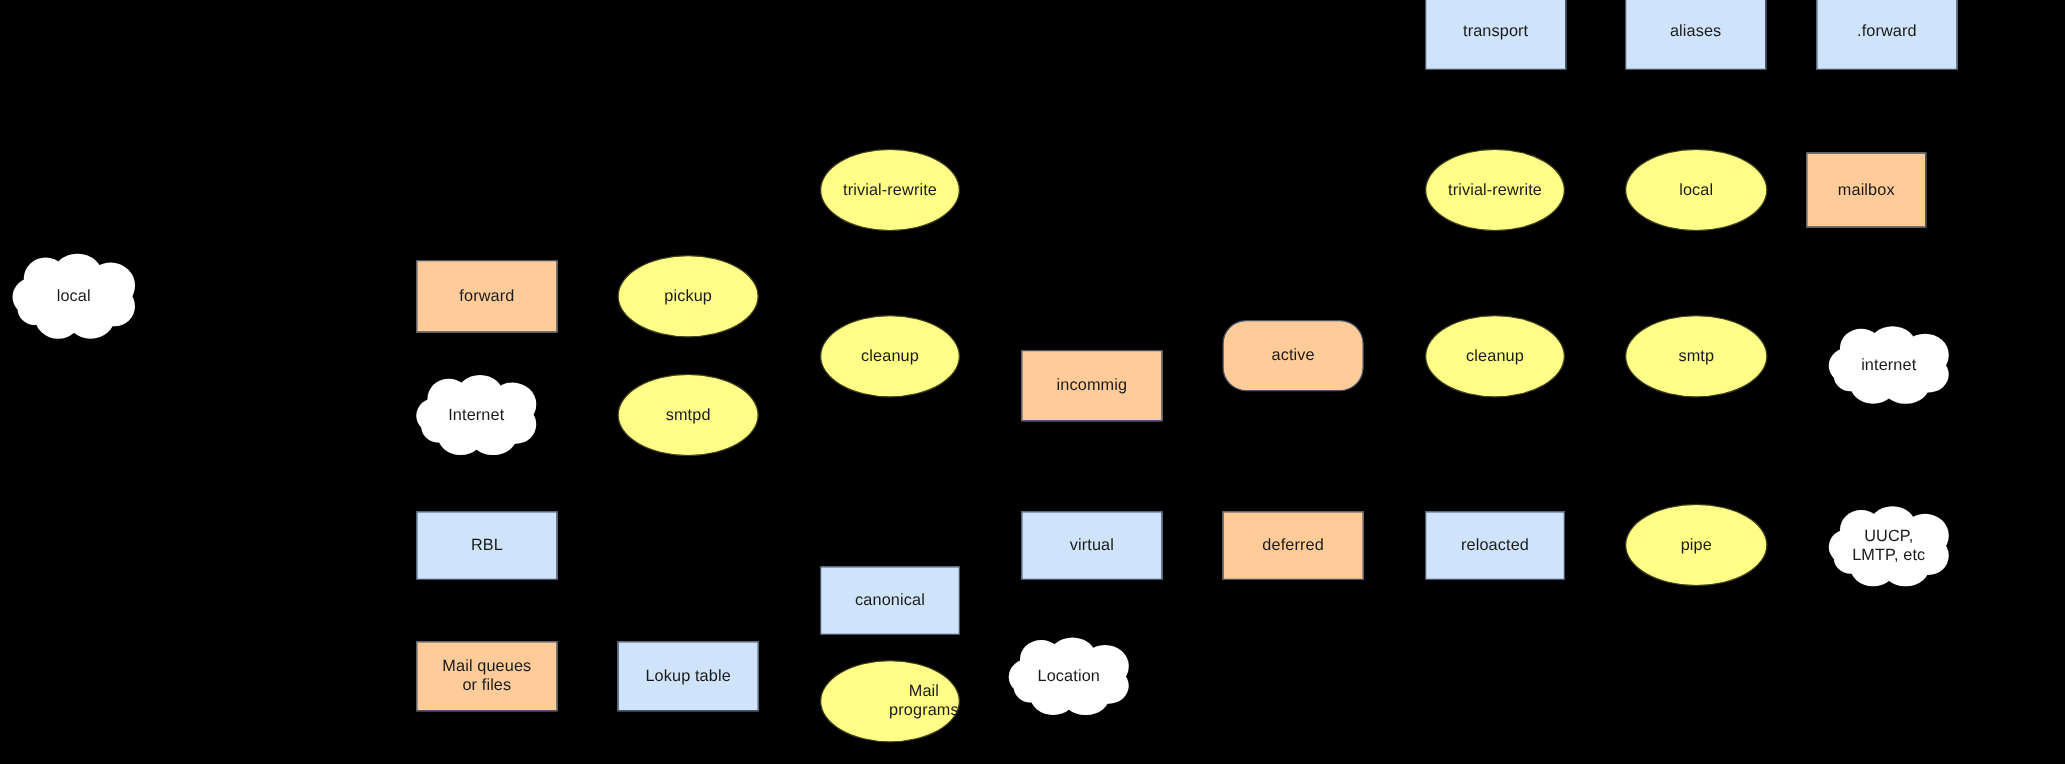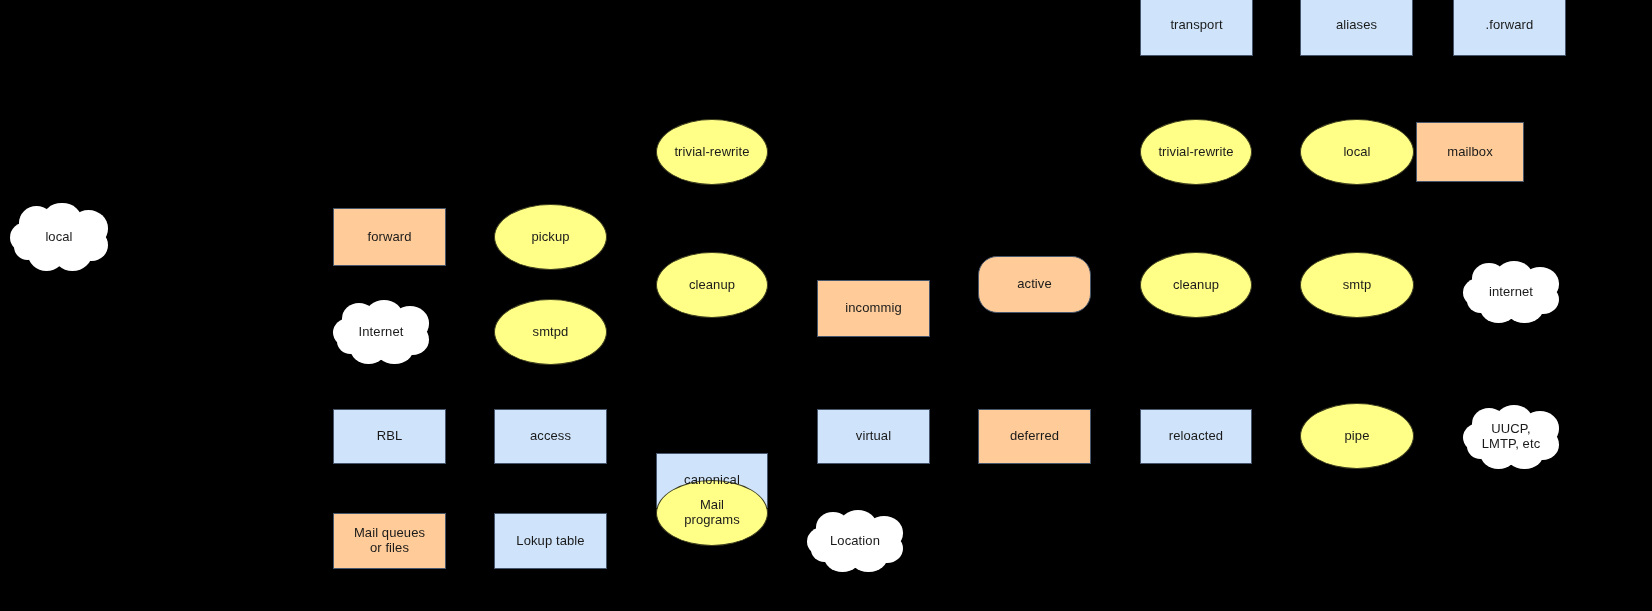--- a/index.html
+++ b/index.html
@@ -72,21 +72,21 @@
     </div>
     <div class="node ellipse" style="left: 656px; top: 119px; width: 112px; height: 66px;">
       <span class="lbl">trivial-rewrite</span>
     </div>
     <div class="node ellipse" style="left: 1140px; top: 119px; width: 112px; height: 66px;">
       <span class="lbl">trivial-rewrite</span>
     </div>
     <div class="node ellipse" style="left: 1300px; top: 119px; width: 114px; height: 66px;">
       <span class="lbl">local</span>
     </div>
-    <div class="node rect orange" style="left: 1416px; top: 122px; width: 108px; height: 60px; justify-content: center;">
+    <div class="node rect orange" style="left: 1445px; top: 122px; width: 96px; height: 60px; justify-content: center;">
       <span class="lbl">mailbox</span>
     </div>
     <div class="node cloud" style="left: 10px; top: 203px; width: 98px; height: 68px;">
       <span class="puff" style="left: 0px; top: 19.04px; width: 33.32px; height: 31.28px;"></span>
       <span class="puff" style="left: 8.82px; top: 2.72px; width: 35.28px; height: 34px;"></span>
       <span class="puff" style="left: 32.34px; top: 0px; width: 39.2px; height: 35.36px;"></span>
       <span class="puff" style="left: 58.8px; top: 6.8px; width: 39.2px; height: 36.72px;"></span>
       <span class="puff" style="left: 64.68px; top: 25.84px; width: 33.32px; height: 32.64px;"></span>
       <span class="puff" style="left: 43.12px; top: 32.64px; width: 39.2px; height: 35.36px;"></span>
       <span class="puff" style="left: 17.64px; top: 34px; width: 37.24px; height: 34px;"></span>
@@ -137,23 +137,20 @@
       <span class="puff" style="left: 17.28px; top: 32px; width: 36.48px; height: 32px;"></span>
       <span class="puff" style="left: 3.84px; top: 28.16px; width: 26.88px; height: 25.6px;"></span>
       <span class="puff" style="left: 24.96px; top: 14.08px; width: 49.92px; height: 37.12px;"></span>
       <span class="lbl">Internet</span>
     </div>
     <div class="node ellipse" style="left: 494px; top: 299px; width: 113px; height: 66px;">
       <span class="lbl">smtpd</span>
     </div>
     <div class="node rect blue" style="left: 333px; top: 409px; width: 113px; height: 55px;">
       <span class="lbl">RBL</span>
-    </div>
-    <div class="node rect blue" style="left: 494px; top: 409px; width: 113px; height: 55px;">
-      <span class="lbl">access</span>
     </div>
     <div class="node rect blue" style="left: 656px; top: 409px; width: 112px; height: 55px; margin-top: 44px;">
       <span class="lbl">canonical</span>
     </div>
     <div class="node rect blue" style="left: 817px; top: 409px; width: 113px; height: 55px;">
       <span class="lbl">virtual</span>
     </div>
     <div class="node rect blue" style="left: 1140px; top: 409px; width: 112px; height: 55px;">
       <span class="lbl">reloacted</span>
     </div>
@@ -176,21 +173,21 @@
       <span class="lbl">UUCP,
 LMTP, etc</span>
     </div>
     <div class="node rect orange" style="left: 333px; top: 513px; width: 113px; height: 56px;">
       <span class="lbl">Mail queues
 or files</span>
     </div>
     <div class="node rect blue" style="left: 494px; top: 513px; width: 113px; height: 56px;">
       <span class="lbl">Lokup table</span>
     </div>
-    <div class="node ellipse" style="left: 656px; top: 480px; width: 112px; height: 66px;">
+    <div class="node ellipse" style="left: 656px; top: 528px; width: 112px; height: 66px; justify-content: flex-end;">
       <span class="lbl">Mail
 programs</span>
     </div>
     <div class="node cloud" style="left: 807px; top: 510px; width: 96px; height: 62px;">
       <span class="puff" style="left: 0px; top: 17.36px; width: 32.64px; height: 28.52px;"></span>
       <span class="puff" style="left: 8.64px; top: 2.48px; width: 34.56px; height: 31px;"></span>
       <span class="puff" style="left: 31.68px; top: 0px; width: 38.4px; height: 32.24px;"></span>
       <span class="puff" style="left: 57.6px; top: 6.2px; width: 38.4px; height: 33.48px;"></span>
       <span class="puff" style="left: 63.36px; top: 23.56px; width: 32.64px; height: 29.76px;"></span>
       <span class="puff" style="left: 42.24px; top: 29.76px; width: 38.4px; height: 32.24px;"></span>

